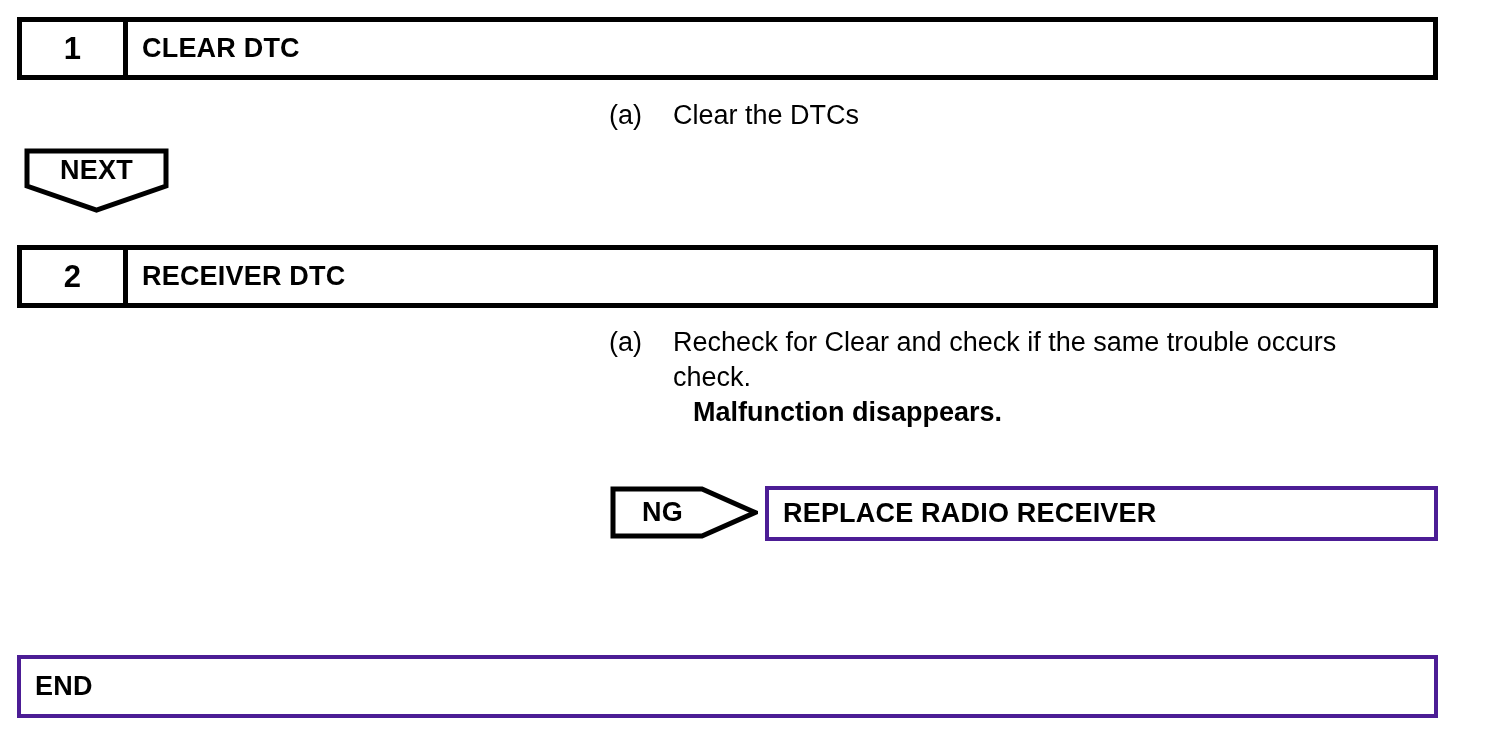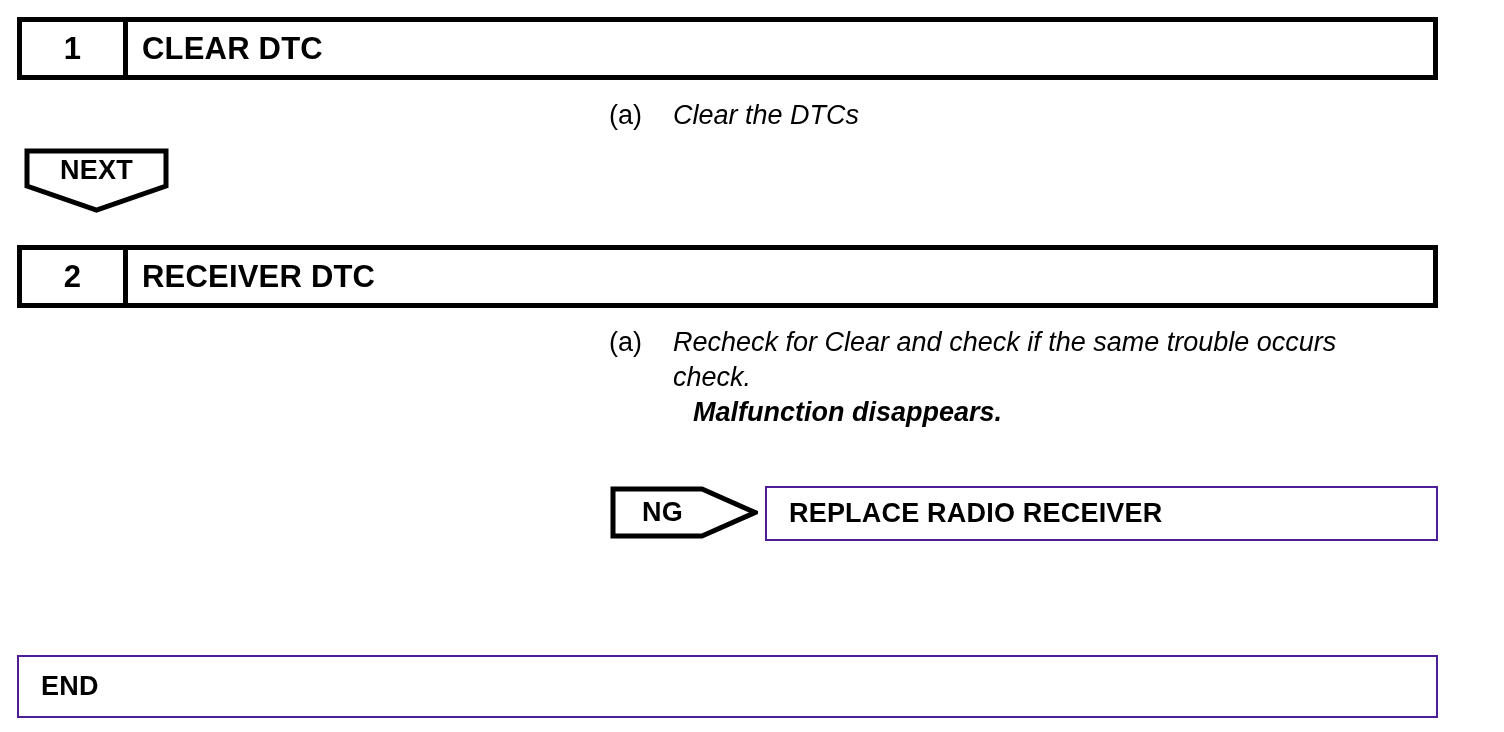--- a/index.html
+++ b/index.html
@@ -43,34 +43,34 @@
     justify-content: center;
     font-weight: bold;
     font-size: 31px;
     letter-spacing: 0.5px;
   }
   .step-title {
     display: flex;
     align-items: center;
     padding-left: 14px;
     font-weight: bold;
-    font-size: 31px;
+    font-size: 27px;
     letter-spacing: 0.2px;
     white-space: nowrap;
   }
 
   
   .plain-box {
     position: absolute;
     box-sizing: border-box;
-    border: 2px solid #4c1d95;
+    border: 4px solid #4c1d95;
     background: #fff;
     display: flex;
     align-items: center;
-    padding-left: 22px;
+    padding-left: 14px;
     font-weight: bold;
     font-size: 27px;
     letter-spacing: 0.2px;
     white-space: nowrap;
   }
 
   
   .arrow {
     position: absolute;
   }
@@ -114,21 +114,20 @@
     flex: 0 0 64px;
     font-size: 27px;
   }
   .instr-body {
     flex: 1 1 auto;
   }
   .instr-line {
     font-size: 27px;
     line-height: 35px;
     white-space: pre-wrap;
-    font-style: italic;
   }
   .instr-line.bold {
     font-weight: bold;
   }
   .instr-line.indent {
     padding-left: 20px;
   }
 </style>
 </head>
 <body>

